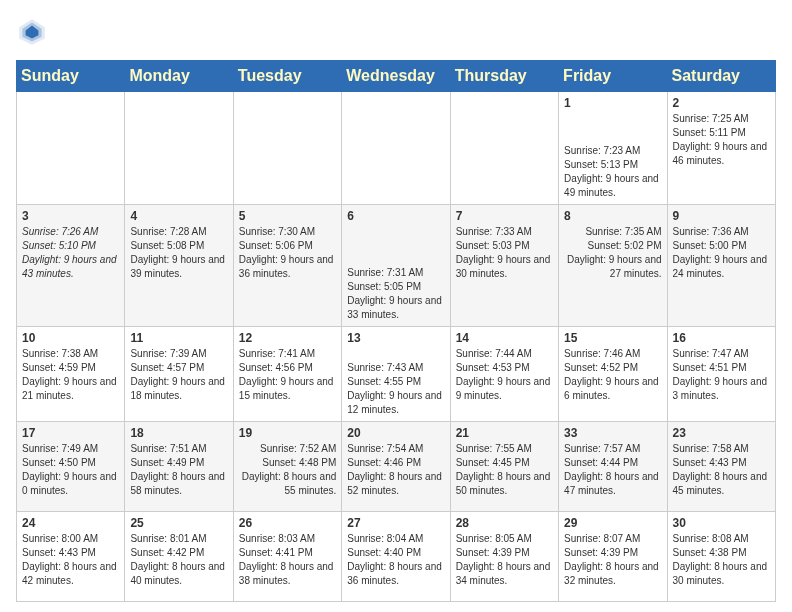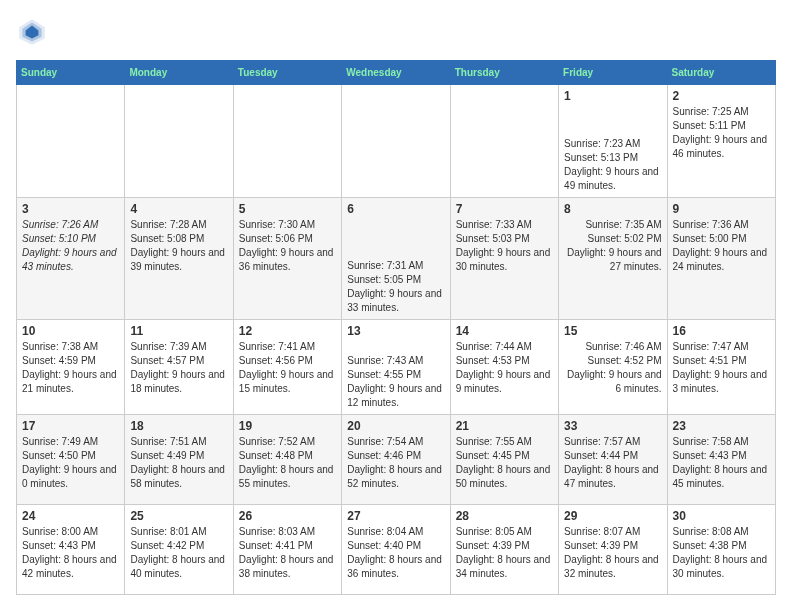--- a/index.html
+++ b/index.html
@@ -52,22 +52,22 @@
       font-size: 16px;
       color: #555;
     }
     table {
       width: 100%;
       border-collapse: collapse;
       table-layout: fixed;
     }
     th {
       background: #2e6db4;
-      color: #86efac;
-      font-size: 10px;
+      color: #fef9c3;
+      font-size: 16px;
       font-weight: bold;
       padding: 6px 4px;
       text-align: left;
       border: 1px solid #2e6db4;
     }
     td {
       vertical-align: top;
       border: 1px solid #ccc;
       padding: 4px 5px;
       font-size: 10px;
@@ -212,21 +212,21 @@
 Daylight: 9 hours and 12 minutes.</div>
         </td>
         <td>
           <span class="day-num">14</span>
           <div class="day-info" style="white-space: pre-line;">Sunrise: 7:44 AM
 Sunset: 4:53 PM
 Daylight: 9 hours and 9 minutes.</div>
         </td>
         <td>
           <span class="day-num">15</span>
-          <div class="day-info" style="white-space: pre-line; text-align: right;">Sunrise: 7:46 AM
+          <div class="day-info" style="white-space: pre-line;">Sunrise: 7:46 AM
 Sunset: 4:52 PM
 Daylight: 9 hours and 6 minutes.</div>
         </td>
         <td>
           <span class="day-num">16</span>
           <div class="day-info" style="white-space: pre-line;">Sunrise: 7:47 AM
 Sunset: 4:51 PM
 Daylight: 9 hours and 3 minutes.</div>
         </td>
       </tr>
@@ -238,21 +238,21 @@
 Daylight: 9 hours and 0 minutes.</div>
         </td>
         <td class="alt-row">
           <span class="day-num">18</span>
           <div class="day-info" style="white-space: pre-line;">Sunrise: 7:51 AM
 Sunset: 4:49 PM
 Daylight: 8 hours and 58 minutes.</div>
         </td>
         <td class="alt-row">
           <span class="day-num">19</span>
-          <div class="day-info" style="white-space: pre-line;">Sunrise: 7:52 AM
+          <div class="day-info" style="white-space: pre-line; text-align: right;">Sunrise: 7:52 AM
 Sunset: 4:48 PM
 Daylight: 8 hours and 55 minutes.</div>
         </td>
         <td class="alt-row">
           <span class="day-num">20</span>
           <div class="day-info" style="white-space: pre-line;">Sunrise: 7:54 AM
 Sunset: 4:46 PM
 Daylight: 8 hours and 52 minutes.</div>
         </td>
         <td class="alt-row">

